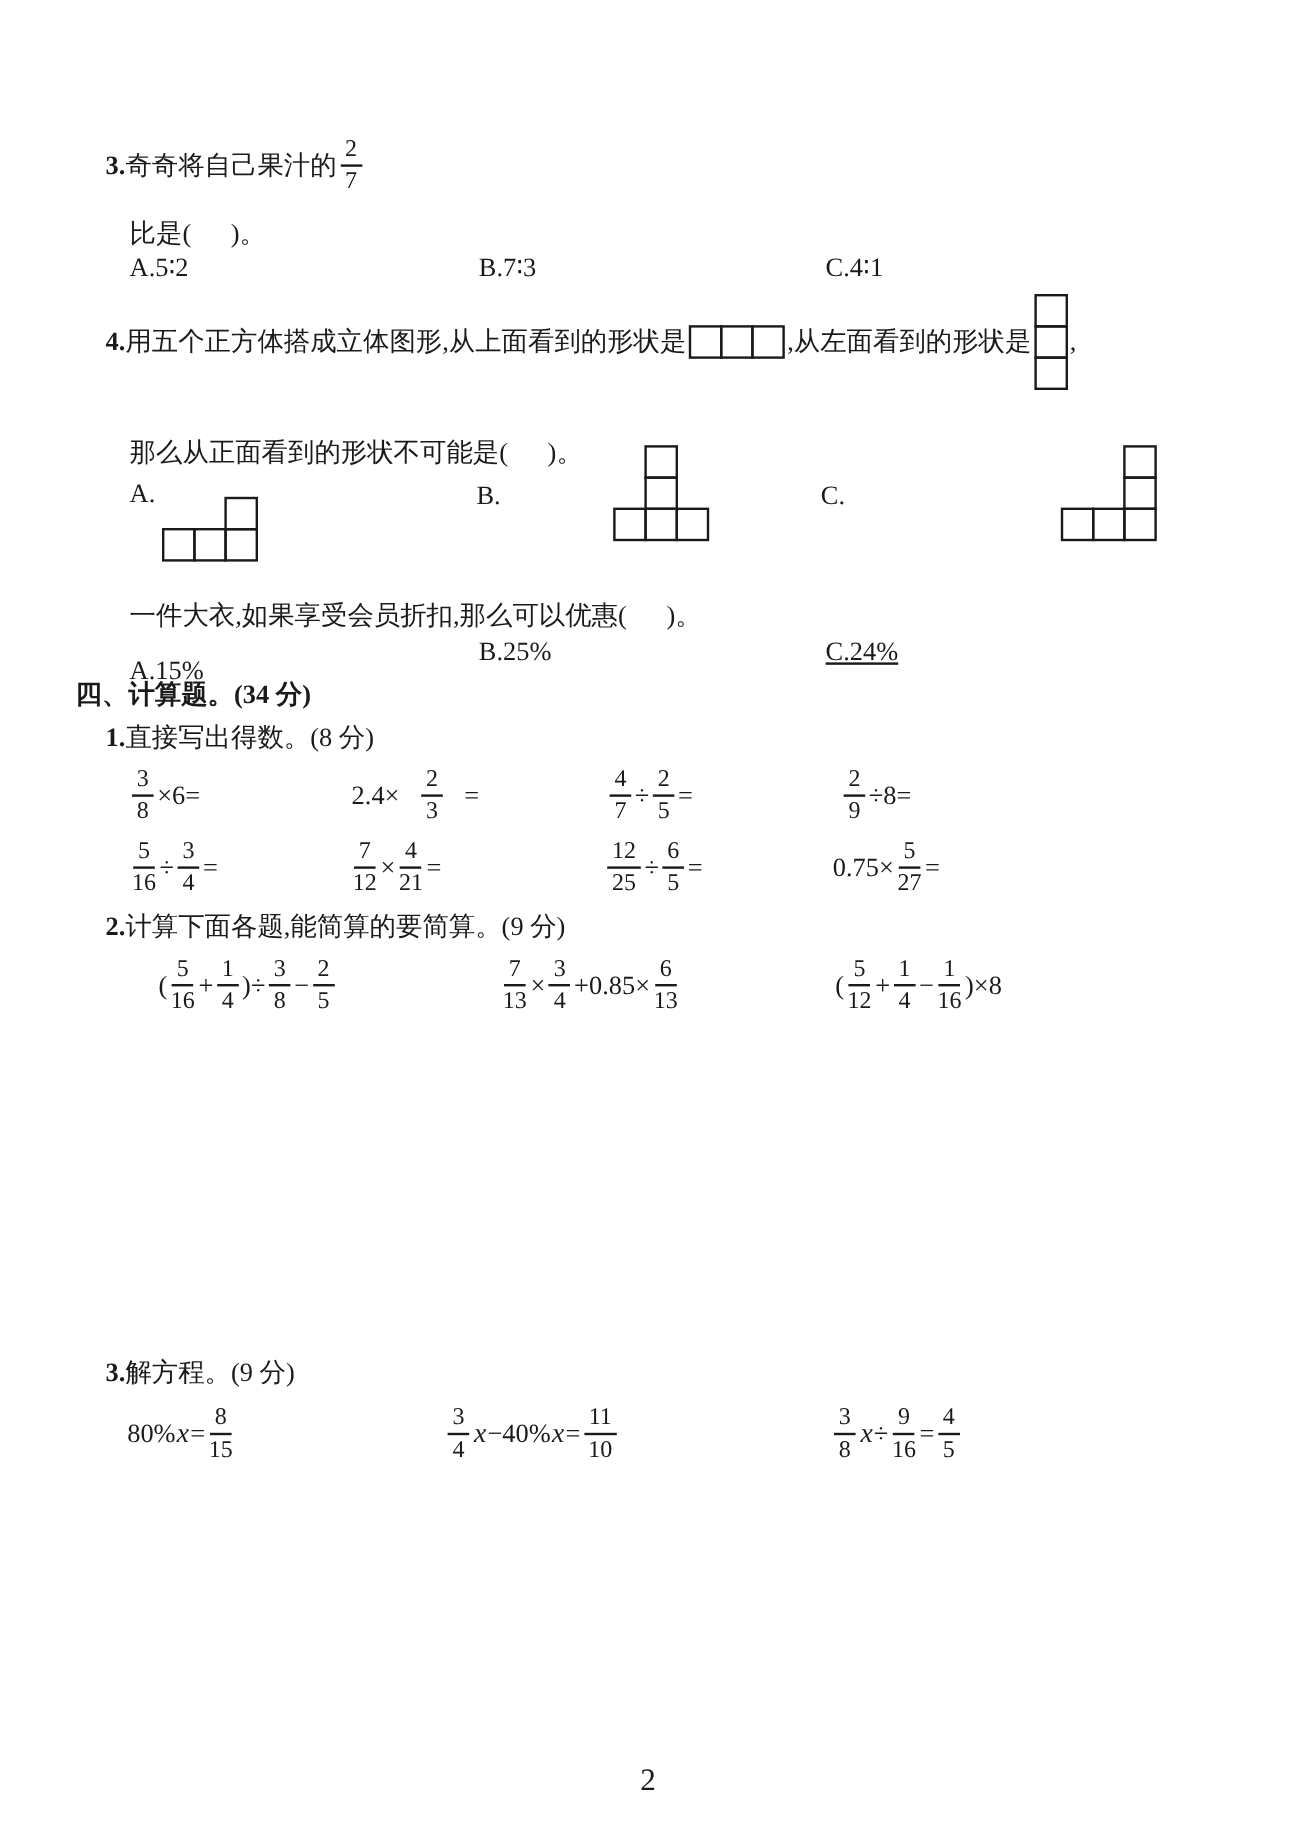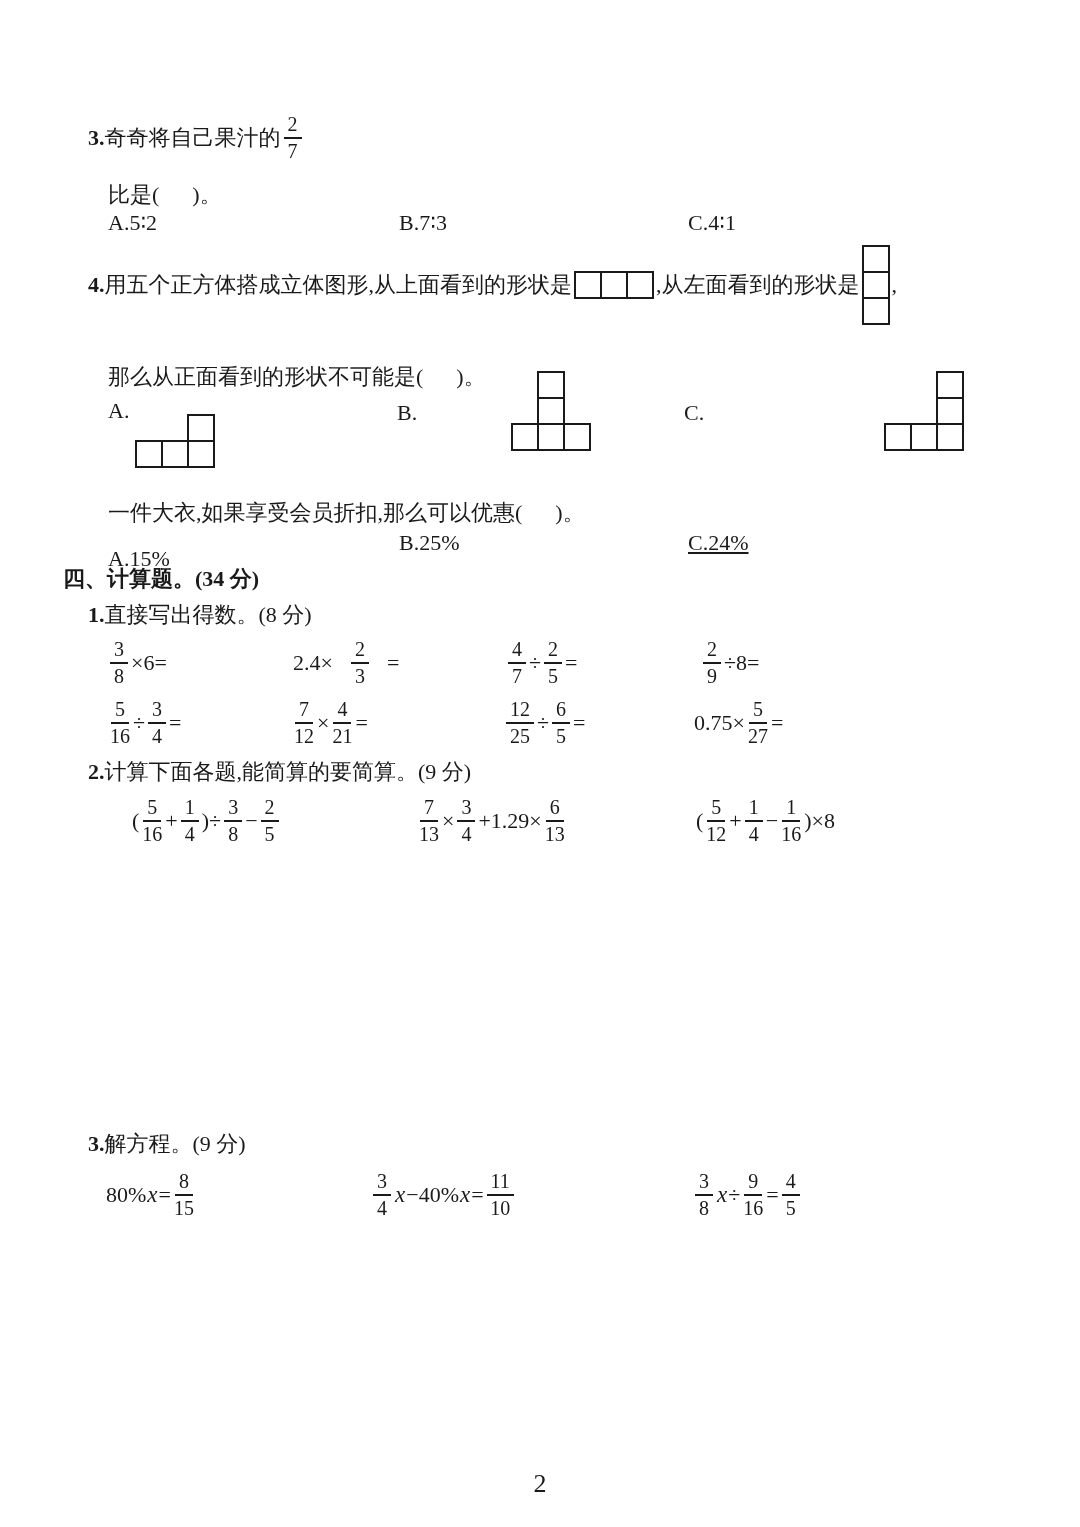--- a/index.html
+++ b/index.html
@@ -183,21 +183,21 @@
   <div class="abs expr" style="left:416px; top:789px; height:64px;">
       <span class="frac">
         <span class="num">7</span>
         <span class="den">13</span>
       </span>
       <span class="op">×</span>
       <span class="frac">
         <span class="num">3</span>
         <span class="den">4</span>
       </span>
-      <span class="op">+1.29×</span>
+      <span class="op">+0.85×</span>
       <span class="frac">
         <span class="num">6</span>
         <span class="den">13</span>
       </span>
     </div>
   <div class="abs expr" style="left:696px; top:789px; height:64px;">
       <span class="op">(</span>
       <span class="frac">
         <span class="num">5</span>
         <span class="den">12</span>

